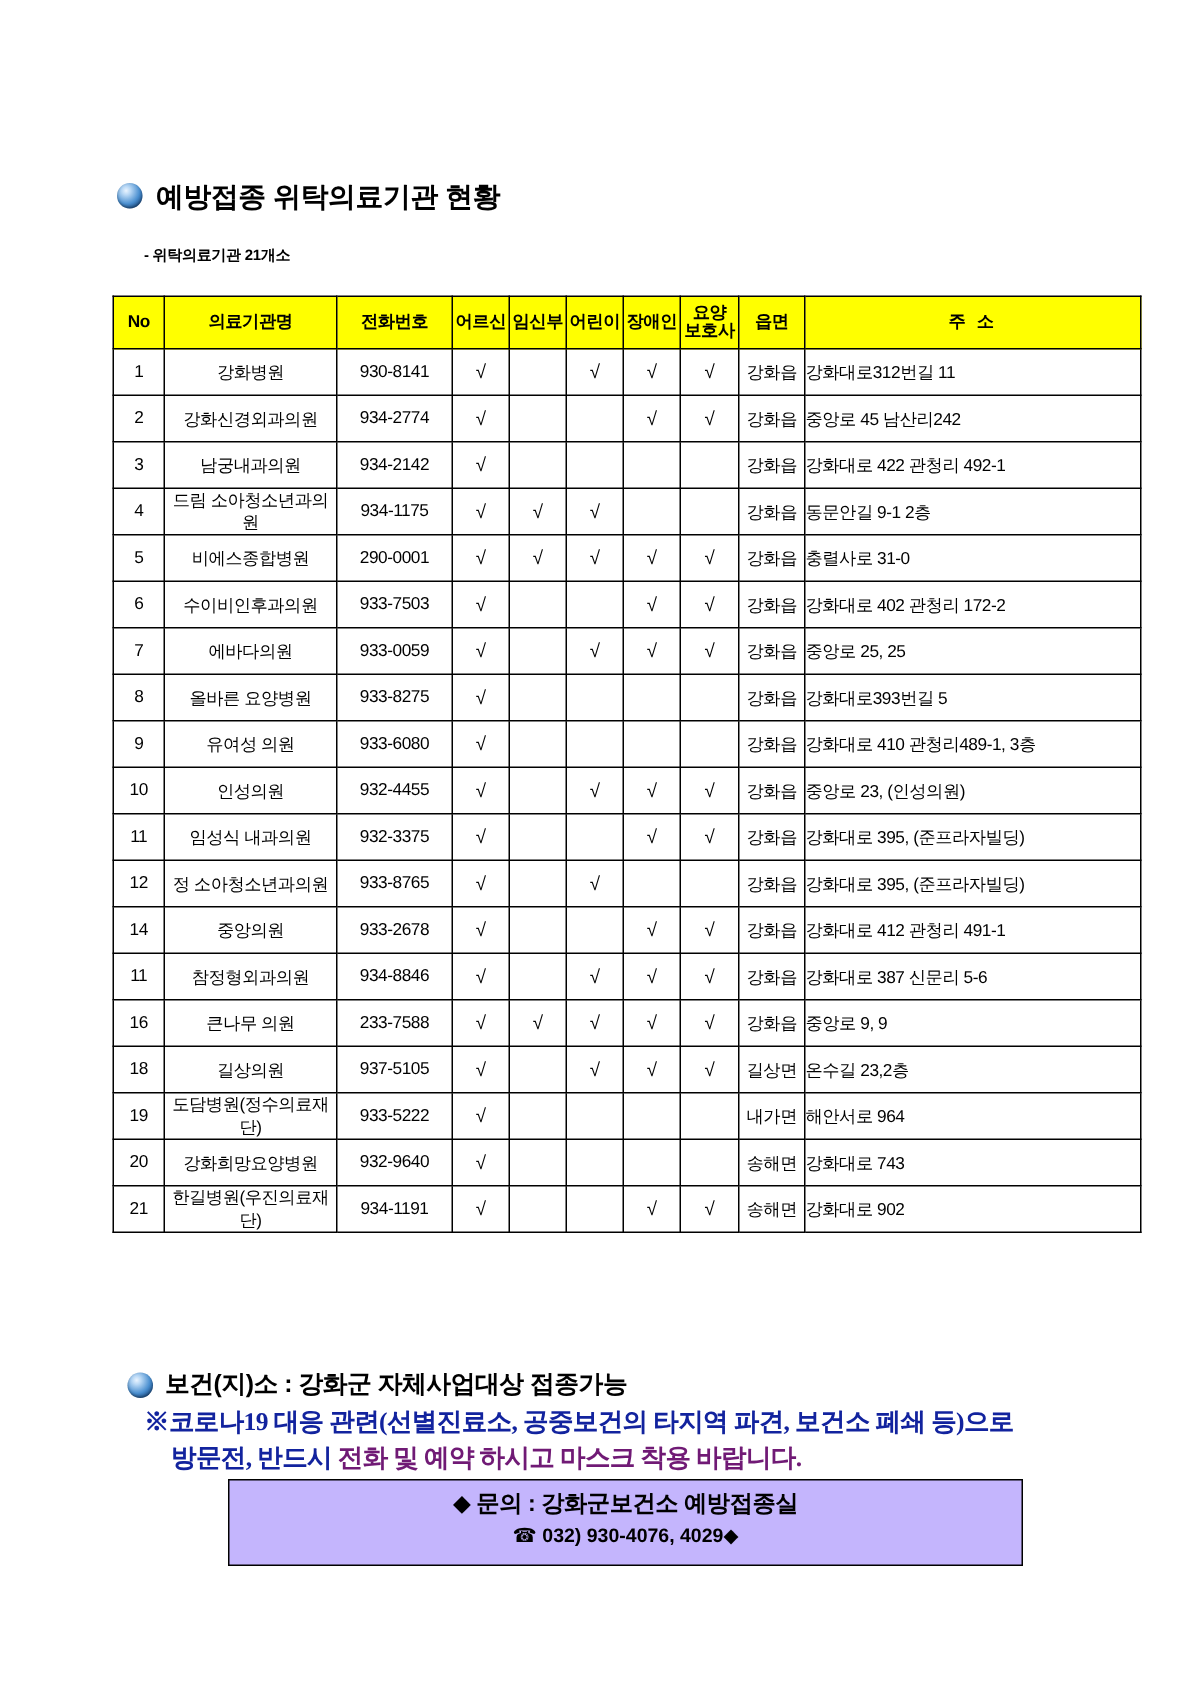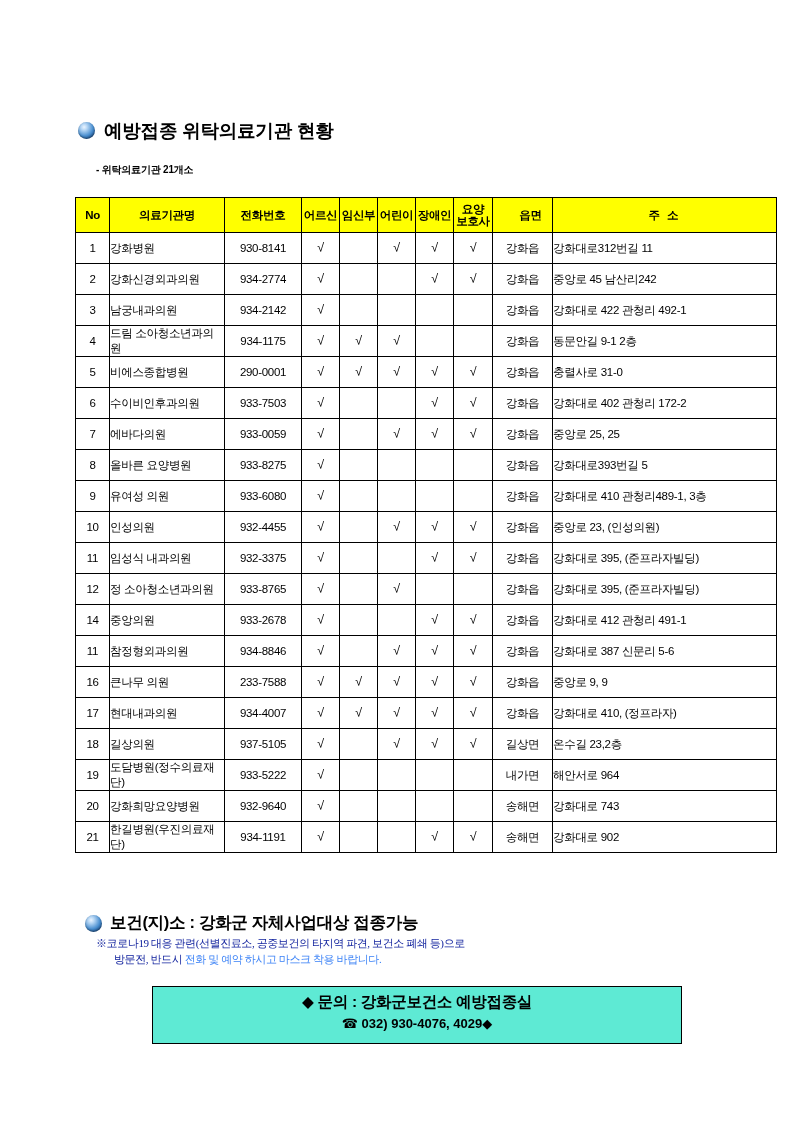--- a/index.html
+++ b/index.html
@@ -82,25 +82,25 @@
     text-align: center;
     height: 34px;
     font-size: 11.5px;
     line-height: 1.05;
   }
   thead th.c-no      { width: 33px; }
   thead th.c-name    { width: 114px; }
   thead th.c-tel     { width: 76px; }
   thead th.c-chk     { width: 37px; }
   thead th.c-chk-w   { width: 38px; }
-  thead th.c-town    { width: 43px; padding-left: 16px; }
+  thead th.c-town    { width: 43px; }
   thead th.c-addr    { width: 223px; letter-spacing: 2px; }
 
   td.no    { text-align: center; }
-  td.name  { text-align: left; margin-top: 21px; }
+  td.name  { text-align: center; margin-top: 21px; }
   td.tel   { text-align: center; letter-spacing: 0px; }
   td.chk   { text-align: center; font-size: 12px; }
   td.town  { text-align: center; }
   td.addr  { text-align: left; padding-left: 4px; }
 
   .ck { font-size: 12.5px; line-height: 1; }
 
   
   .f-title {
     position: absolute;
@@ -114,38 +114,38 @@
     font-size: 16.5px;
     font-weight: bold;
     letter-spacing: -0.3px;
     white-space: nowrap;
   }
   .notice {
     position: absolute;
     left: 96px;
     top: 936px;
     width: 640px;
-    font-size: 11px;
-    font-weight: normal;
+    font-size: 17px;
+    font-weight: bold;
     line-height: 1.42;
     letter-spacing: -0.4px;
     color: #12239e;
     font-family: "Liberation Serif", "DejaVu Serif", serif;
   }
   .notice .ln2 { display: block; padding-left: 18px; }
-  .notice .red { color: #3b82f6; }
+  .notice .red { color: #701a75; }
 
   .contact-box {
     position: absolute;
     left: 152px;
     top: 986px;
     width: 530px;
     height: 58px;
     border: 1.6px solid #000000;
-    background: #5eead4;
+    background: #c4b5fd;
     text-align: center;
     box-sizing: border-box;
   }
   .contact-l1 {
     margin-top: 5px;
     font-size: 15.5px;
     font-weight: bold;
     letter-spacing: -0.3px;
   }
   .contact-l2 {
@@ -361,32 +361,20 @@
             <td class="tel">233-7588</td>
             <td class="chk"><span class="ck">√</span></td>
             <td class="chk"><span class="ck">√</span></td>
             <td class="chk"><span class="ck">√</span></td>
             <td class="chk"><span class="ck">√</span></td>
             <td class="chk"><span class="ck">√</span></td>
             <td class="town">강화읍</td>
             <td class="addr">중앙로 9, 9</td>
           </tr>
           <tr>
-            <td class="no">17</td>
-            <td class="name">현대내과의원</td>
-            <td class="tel">934-4007</td>
-            <td class="chk"><span class="ck">√</span></td>
-            <td class="chk"><span class="ck">√</span></td>
-            <td class="chk"><span class="ck">√</span></td>
-            <td class="chk"><span class="ck">√</span></td>
-            <td class="chk"><span class="ck">√</span></td>
-            <td class="town">강화읍</td>
-            <td class="addr">강화대로 410, (정프라자)</td>
-          </tr>
-          <tr>
             <td class="no">18</td>
             <td class="name">길상의원</td>
             <td class="tel">937-5105</td>
             <td class="chk"><span class="ck">√</span></td>
             <td class="chk"></td>
             <td class="chk"><span class="ck">√</span></td>
             <td class="chk"><span class="ck">√</span></td>
             <td class="chk"><span class="ck">√</span></td>
             <td class="town">길상면</td>
             <td class="addr">온수길 23,2층</td>

